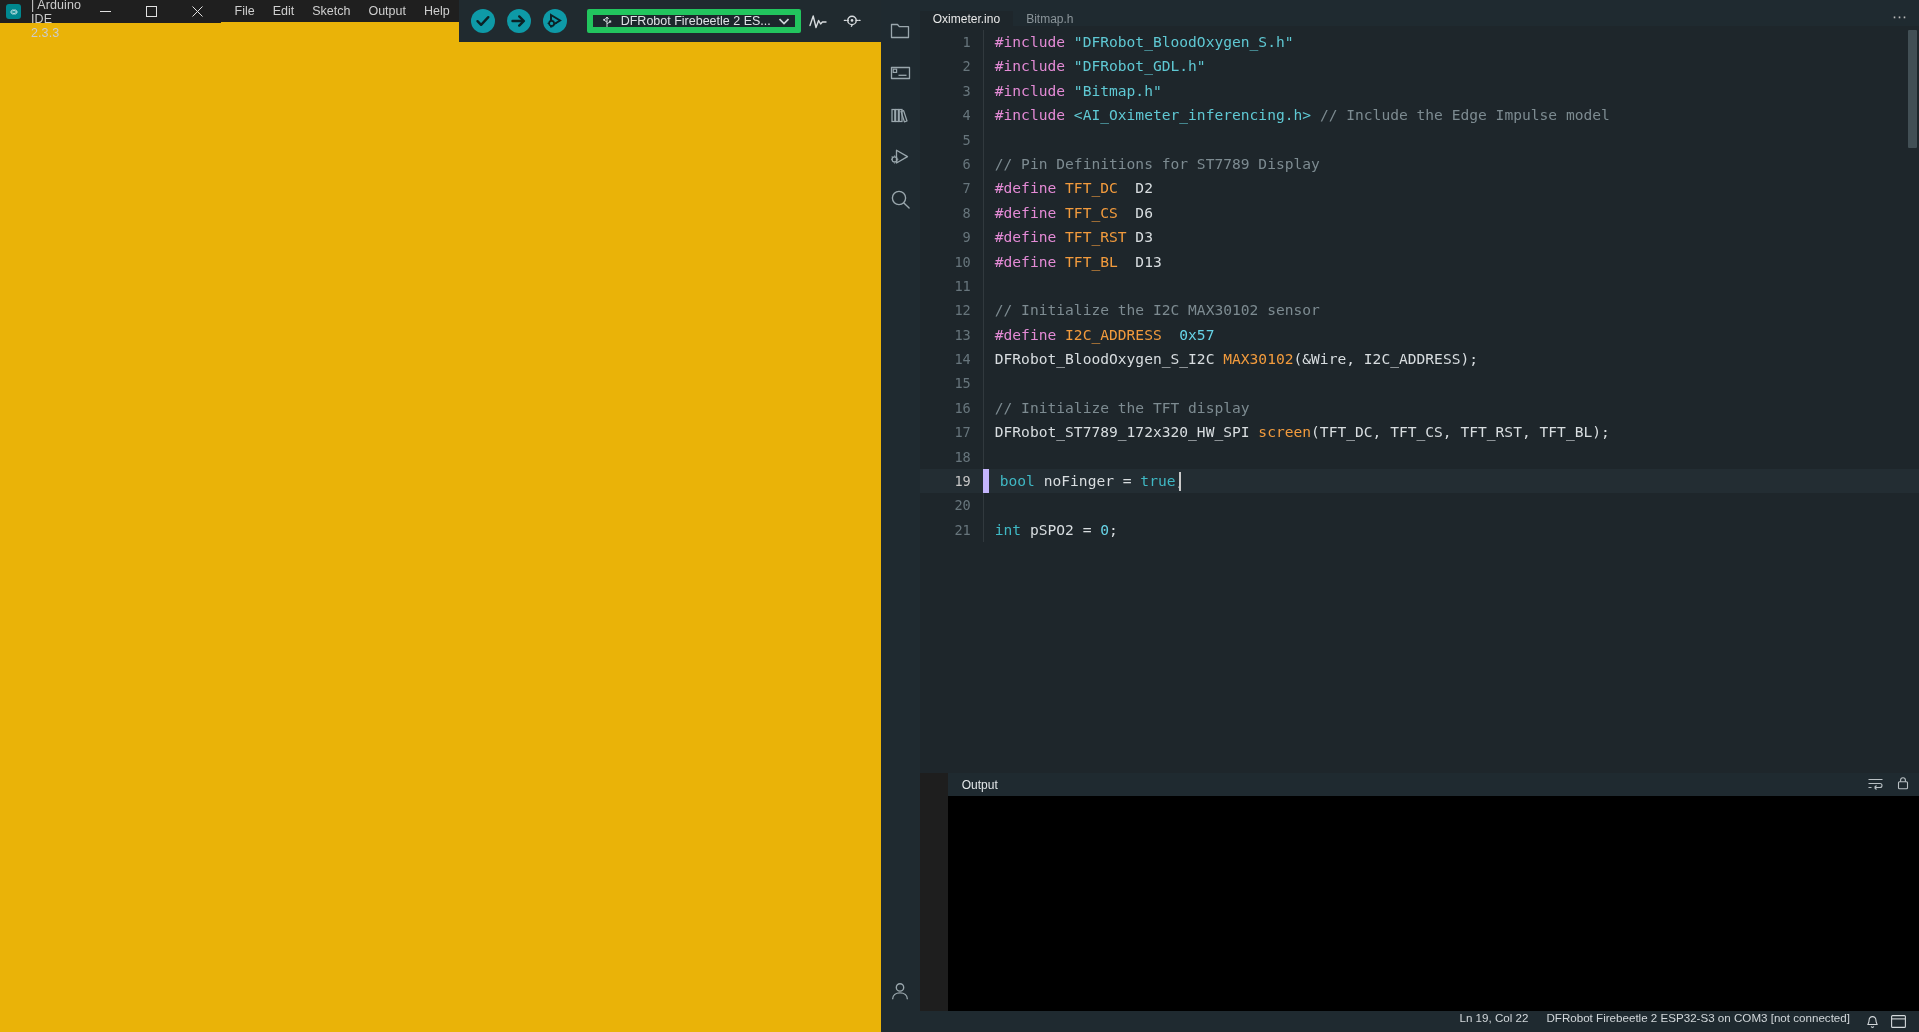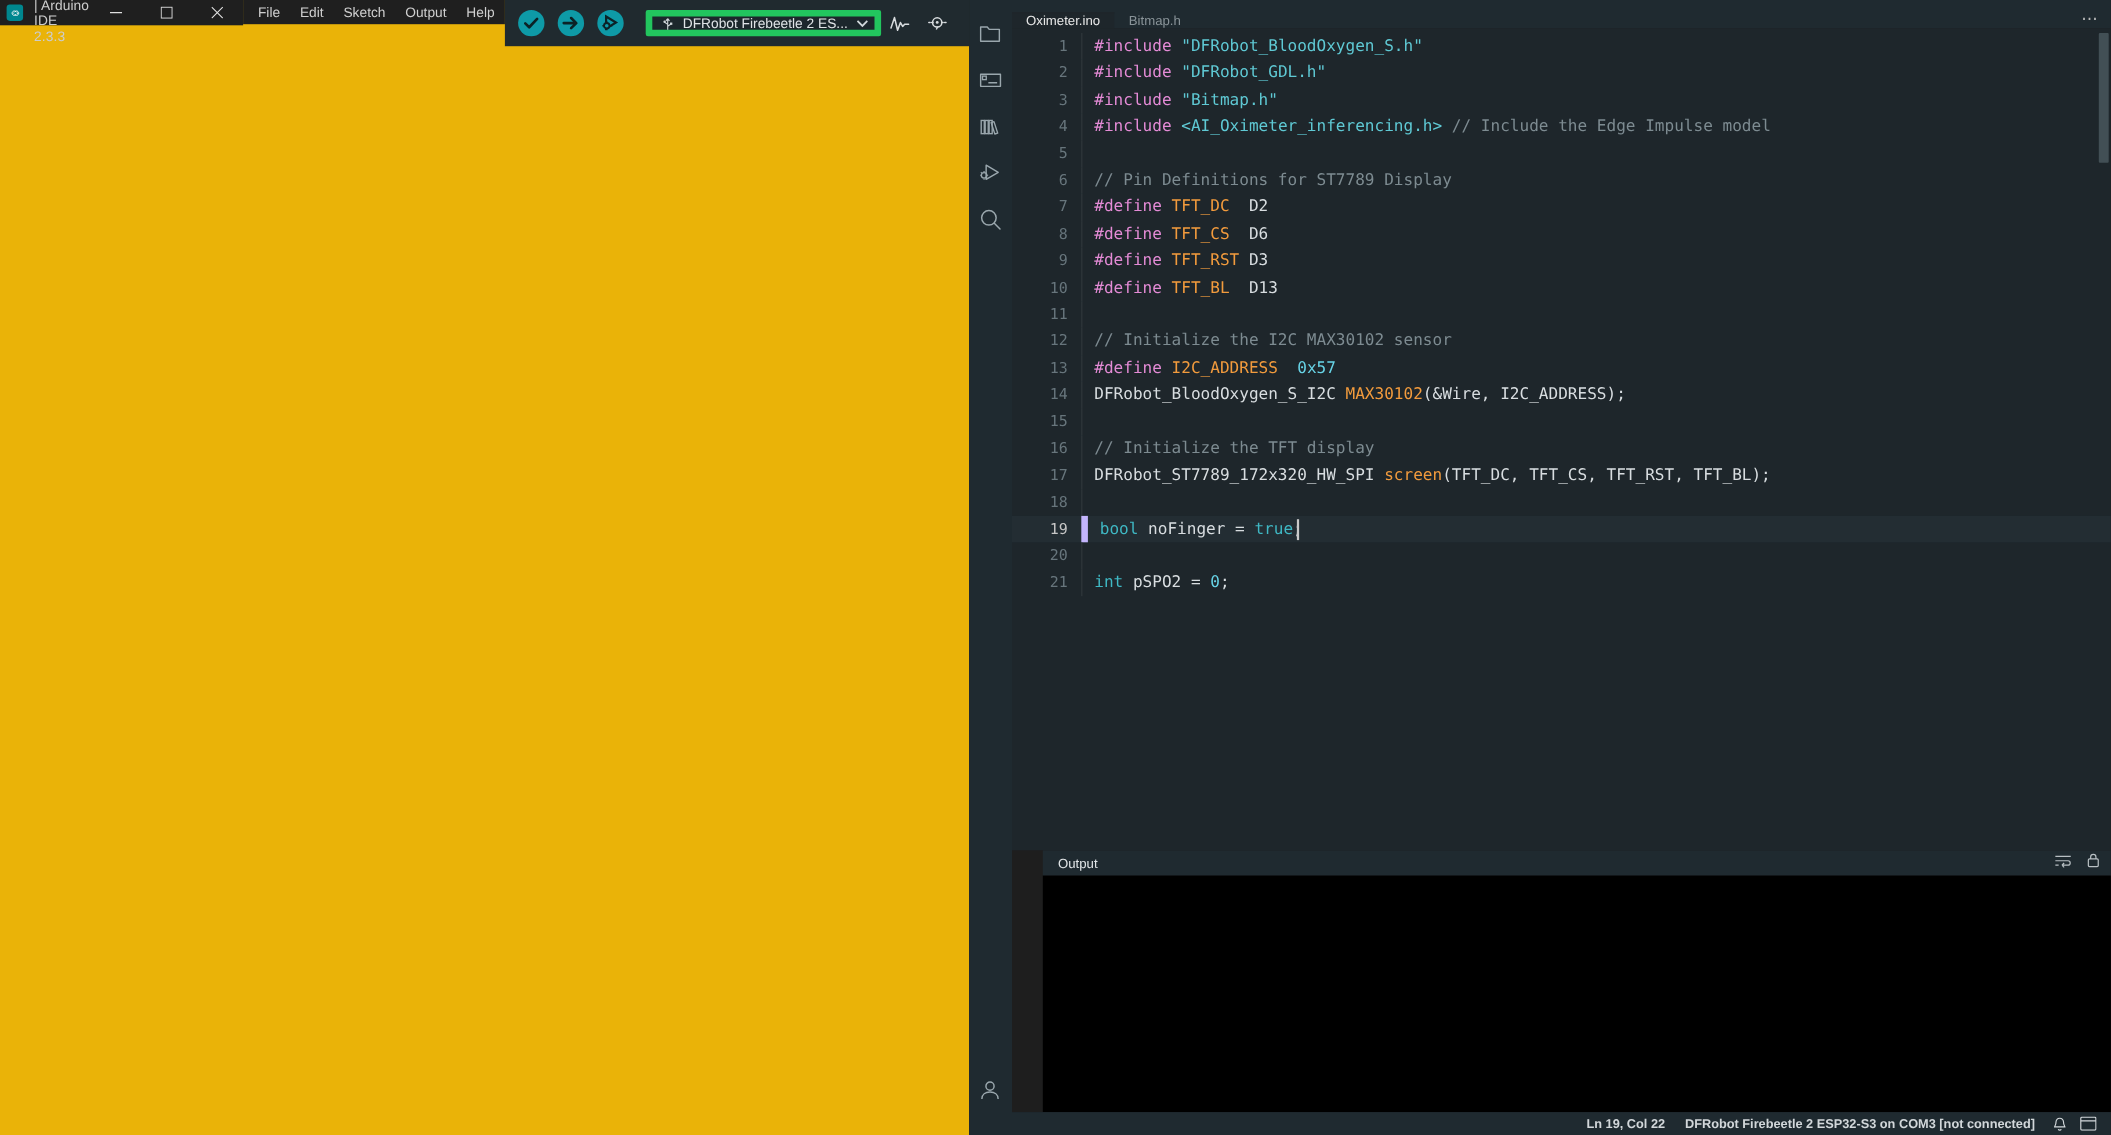--- a/index.html
+++ b/index.html
@@ -107,22 +107,22 @@
   .panel-head {
     height:23px; background:#1f2a30; display:flex; align-items:center; padding-left:14px;
     flex:0 0 23px;
   }
   .panel-title { color:#e2e6e8; font-size:12px; }
   .panel-head-right { margin-left:auto; display:flex; align-items:center; padding-right:10px; gap:14px; }
   .panel-body { height:215px; background:#000; }
 
   
   .statusbar {
-    height:21px; background:#1f2a30; display:flex; align-items:center; flex:0 0 21px;
-    justify-content:flex-end; padding-right:8px; gap:0;font-weight:bold;
+    height:21px; background:#1f2a30; display:flex; flex:0 0 21px;
+    justify-content:flex-end; padding-right:8px; gap:0;
   }
   .st-item { color:#d2d7da; font-size:11.6px; padding:0 9px; white-space:nowrap; }
   .st-icon { width:26px; height:21px; display:flex; align-items:center; justify-content:center; }
 </style>
 </head>
 <body>
 
 <div class="app">
 
   <div class="titlebar">

